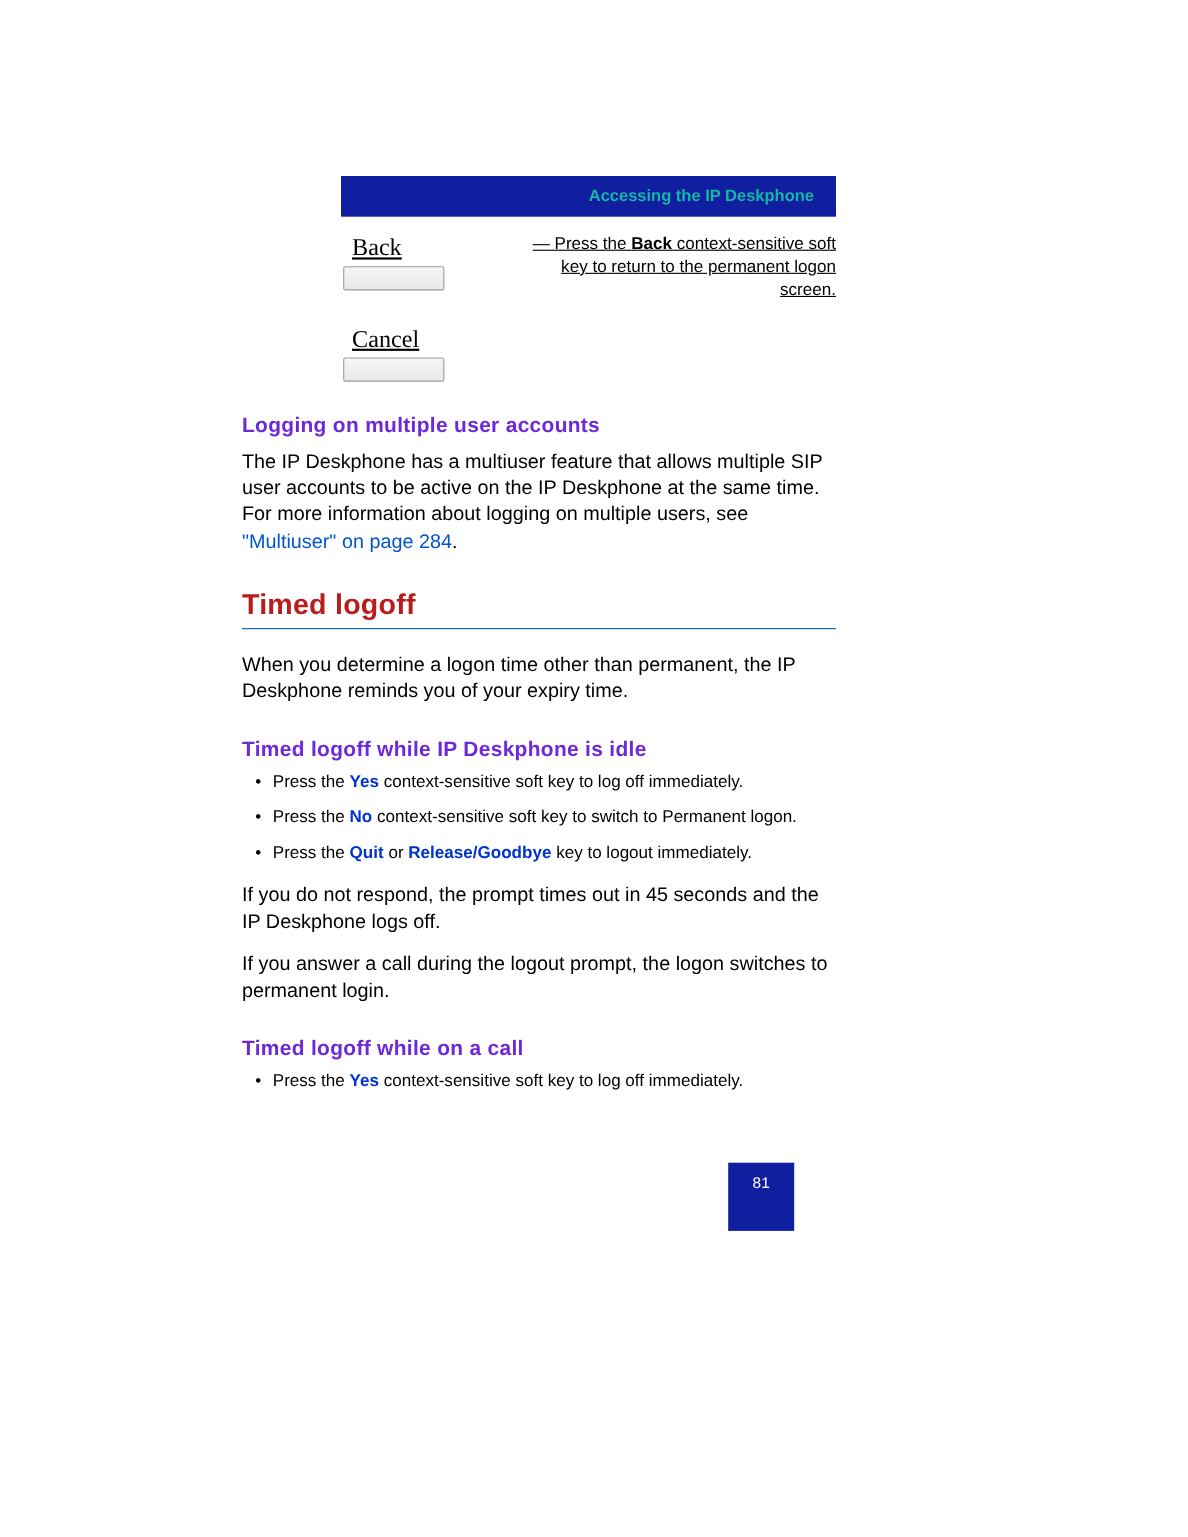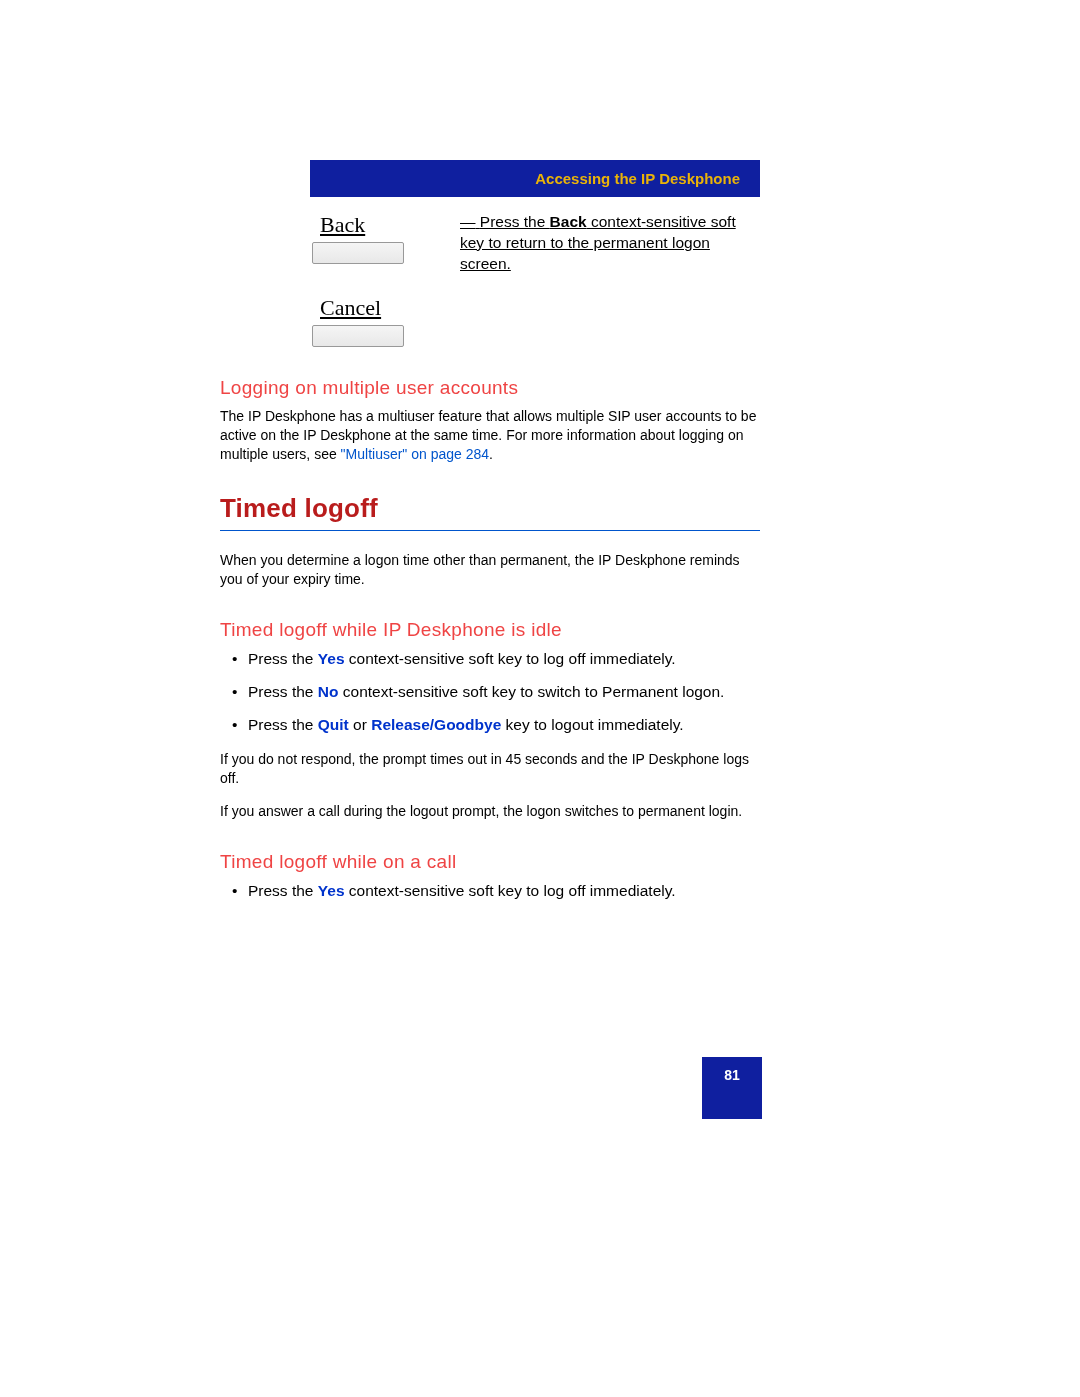--- a/index.html
+++ b/index.html
@@ -15,21 +15,21 @@
       position: relative;
     }
     .page {
       position: absolute;
       left: 220px;
       top: 160px;
       width: 540px;
     }
     .header-bar {
       background: #0f1f9f;
-      color: #eab308;
+      color: #14b8a6;
       font-weight: bold;
       font-size: 15px;
       padding: 10px 20px 10px 10px;
       text-align: right;
       margin-bottom: 15px;
       margin-left: 90px;
       width: 450px;
     }
     .softkey-row {
       display: flex;
@@ -55,41 +55,42 @@
       background: linear-gradient(to bottom, #f5f5f5, #e8e8e8);
       border: 1px solid #999;
       border-radius: 2px;
       margin-left: 2px;
     }
     .softkey-desc {
       font-size: 15.5px;
       line-height: 1.35;
       color: #000;
       flex: 1;
+      text-align: right;
     }
     .dash {
       display: inline;
     }
     .strong-blue {
       color: #0033cc;
       font-weight: bold;
     }
     .strong-clr {
       font-weight: bold;
     }
     .section-h3 {
-      color: #ef4444;
-      font-weight: normal;
+      color: #6d28d9;
+      font-weight: bold;
       font-size: 19px;
       margin-top: 30px;
       margin-bottom: 8px;
       letter-spacing: 0.3px;
     }
     .body-text {
-      font-size: 14px;
+      font-size: 18px;
       line-height: 1.35;
       color: #000;
       margin-bottom: 14px;
     }
     .link-ref {
       color: #0055cc;
     }
     .section-h2 {
       color: #b91c1c;
       font-weight: bold;
@@ -122,27 +123,26 @@
       top: 0;
     }
     .page-num-box {
       position: absolute;
       left: 662px;
       top: 1057px;
       width: 60px;
       height: 62px;
       background: #0f1f9f;
       color: #fff;
-      font-weight: bold;
+      font-weight: normal;
       font-size: 14px;
       display: flex;
       align-items: flex-start;
       justify-content: center;
       padding-top: 10px;
-      margin-left: 40px;
     }
   </style>
 </head>
 <body>
 
 <div class="page">
 
   <div class="header-bar">Accessing the IP Deskphone</div>
 
   <div class="softkey-row">

